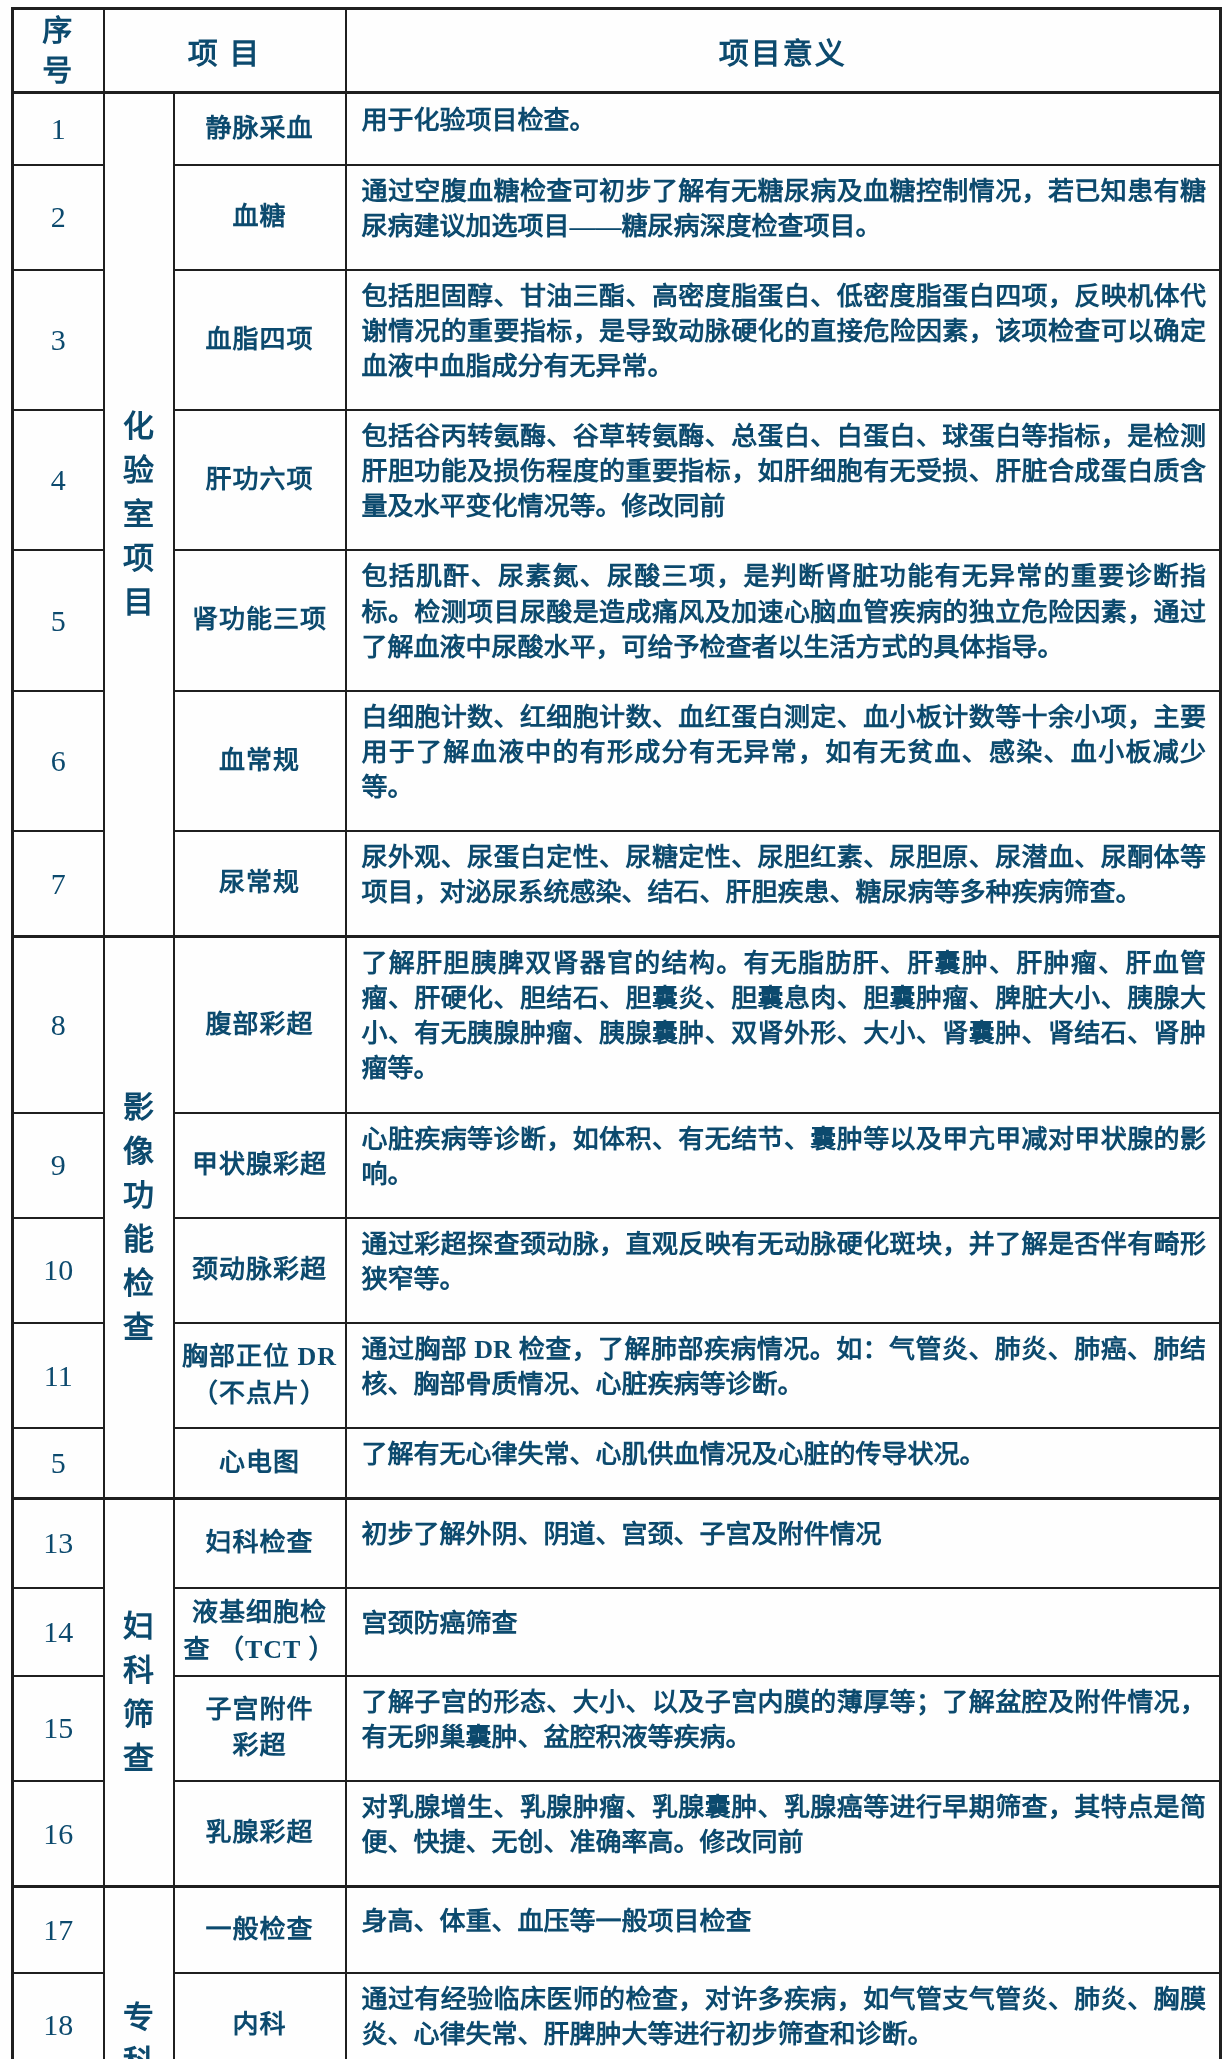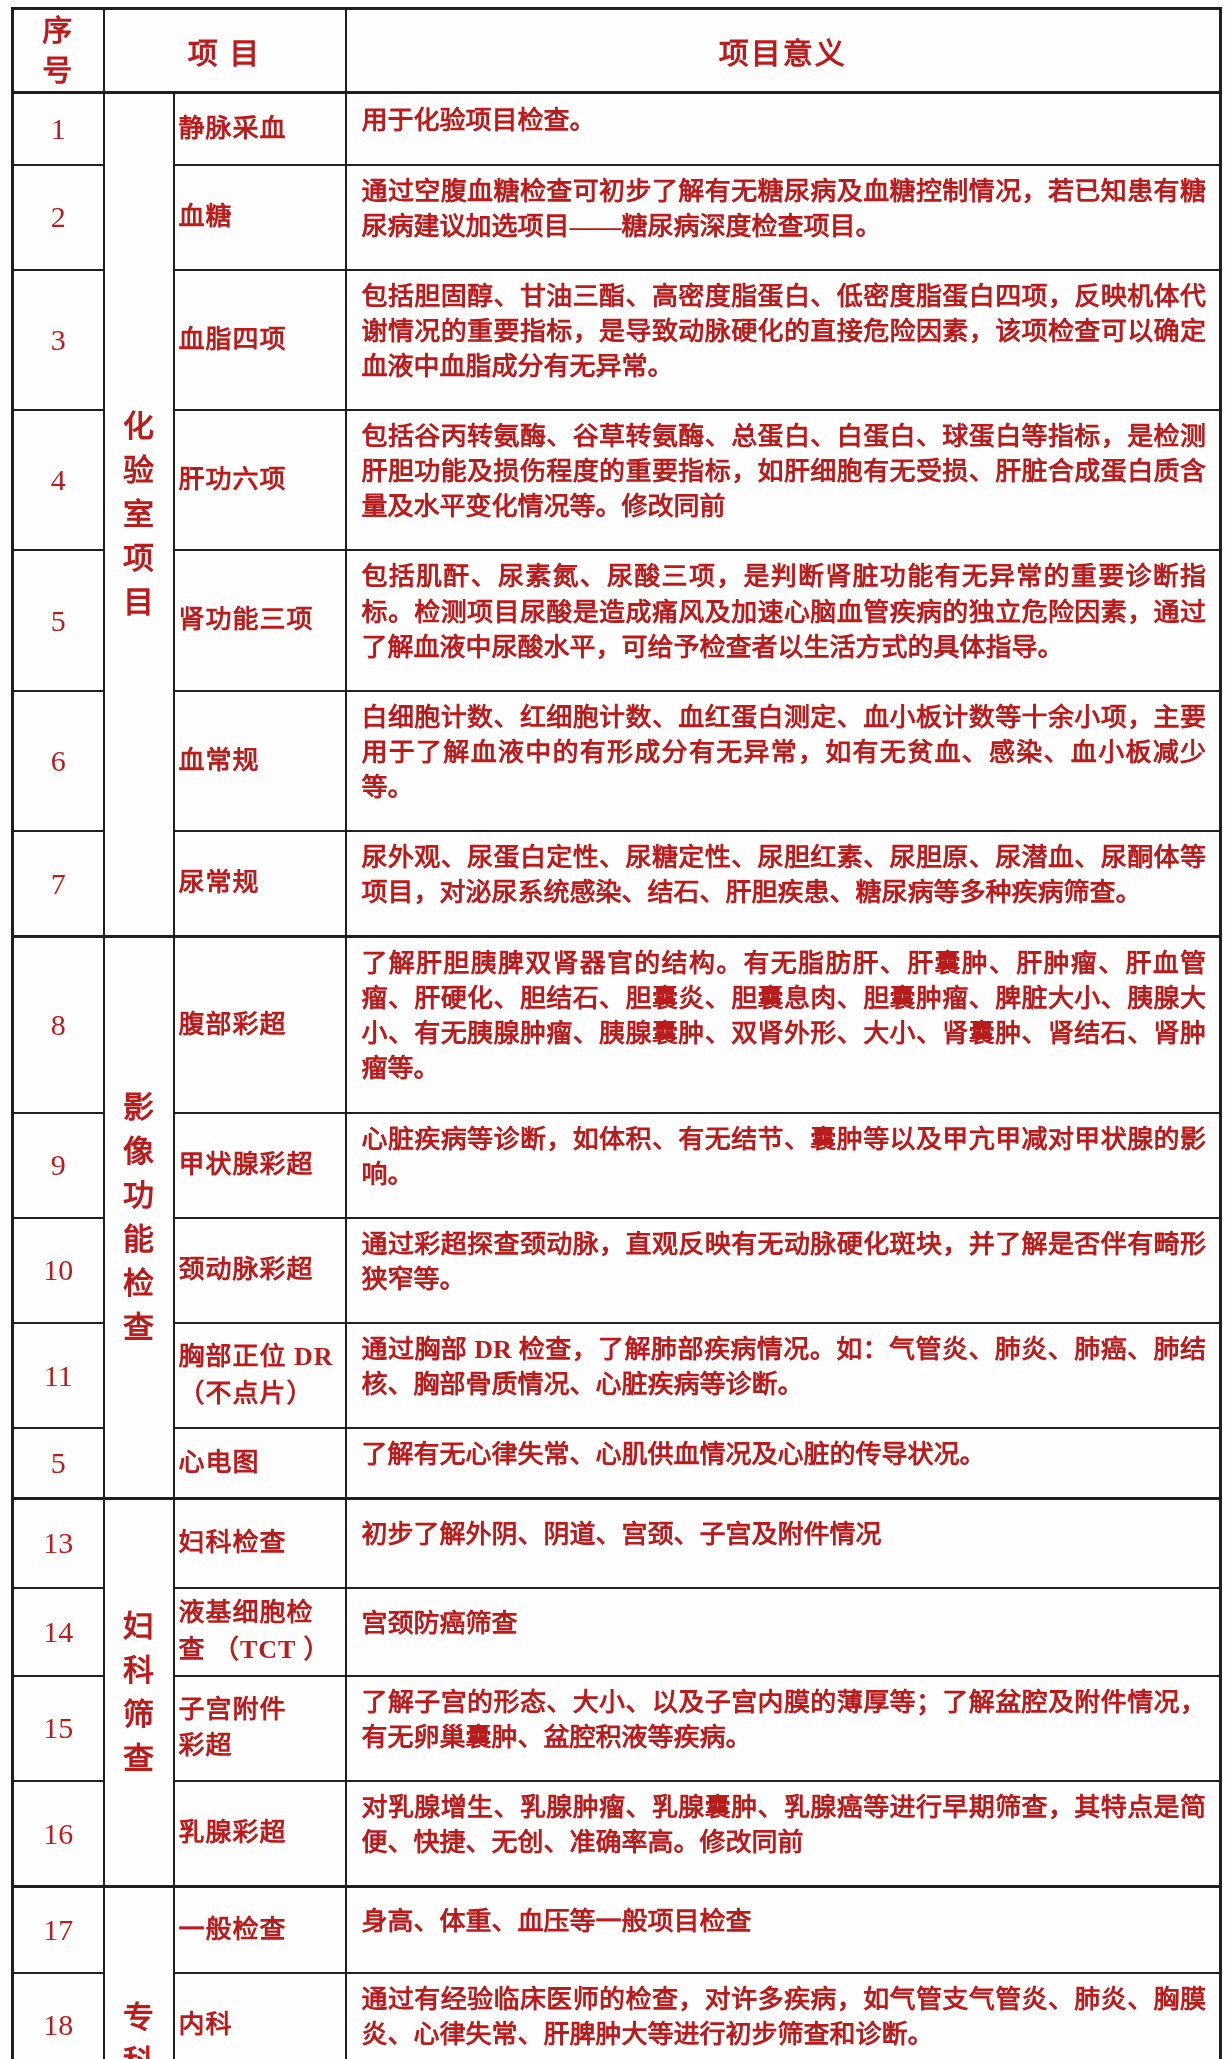--- a/index.html
+++ b/index.html
@@ -2,21 +2,21 @@
 <html lang="zh-CN"><head>
 <meta charset="utf-8">
 <style>
   html, body { margin: 0; padding: 0; background: #ffffff; }
   .page {
     position: relative;
     width: 1230px;
     height: 2059px;
     background: #fefefe;
     font-family: "Liberation Serif", "DejaVu Serif", serif;
-    color: #b91c1c;
+    color: #0c4a6e;
   }
   table.exam {
     position: absolute;
     left: 11px;
     top: 7px;
     width: 1208px;
     border-collapse: collapse;
     table-layout: fixed;
     border: 3px solid #1f1f1f;
   }
@@ -49,21 +49,21 @@
     font-family: "Liberation Serif", "DejaVu Serif", serif;
   }
   td.group { text-align: center; }
   td.group .stack {
     font-size: 31px;
     font-weight: 700;
     line-height: 1.42;
     letter-spacing: 0;
   }
   td.item {
-    text-align: left;
+    text-align: center;
     font-size: 26px;
     font-weight: 700;
     letter-spacing: 1px;
     white-space: pre-line;
     line-height: 1.4;
     padding: 2px 4px;
   }
   td.meaning {
     text-align: justify;
     font-size: 26px;

